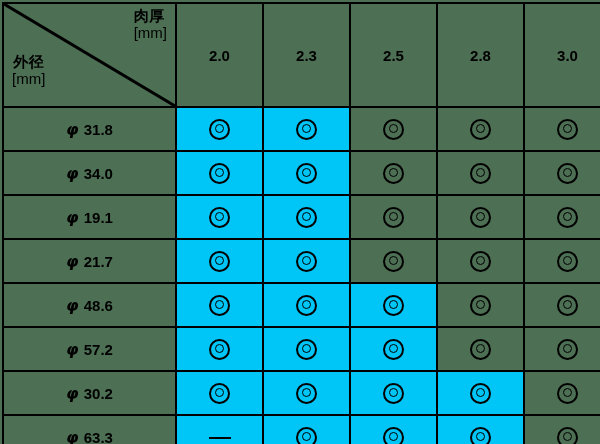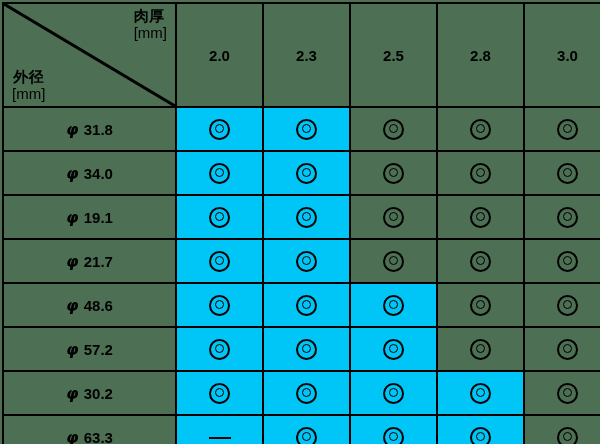--- a/index.html
+++ b/index.html
@@ -59,21 +59,21 @@
     top: 4px;
     right: 8px;
     text-align: left;
     line-height: 1.12;
     font-size: 15px;
     font-weight: bold;
     letter-spacing: 0.5px;
   }
   th.corner .lbl-row {
     position: absolute;
-    bottom: 3px;
+    bottom: 18px;
     left: 8px;
     text-align: center;
     line-height: 1.12;
     font-size: 15px;
     font-weight: bold;
     letter-spacing: 0.5px;
   }
   th.corner .unit {
     font-weight: normal;
     font-size: 15px;

